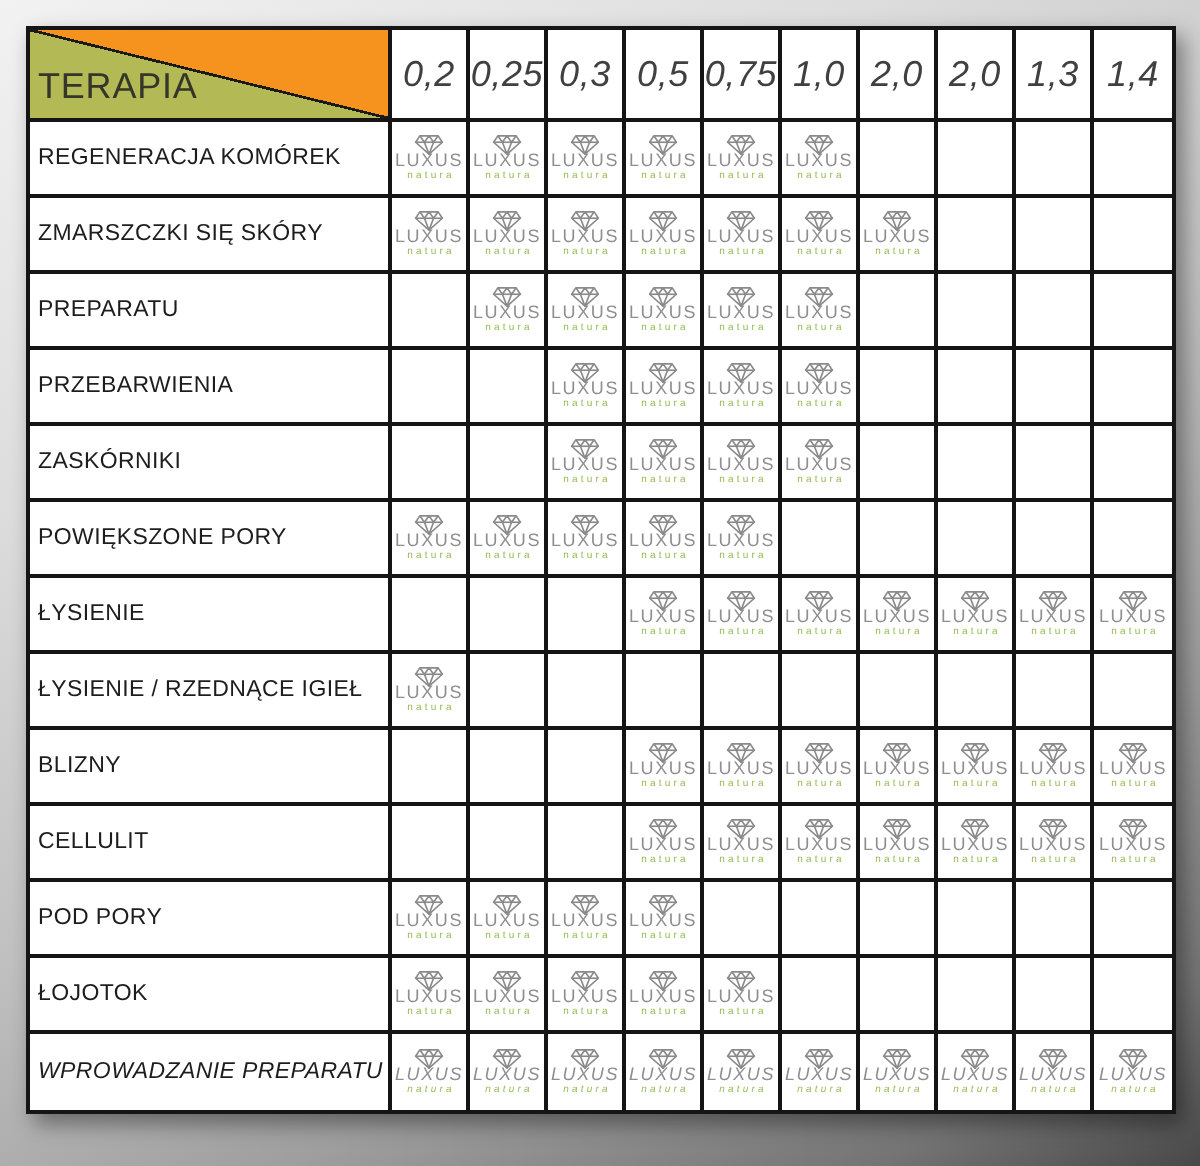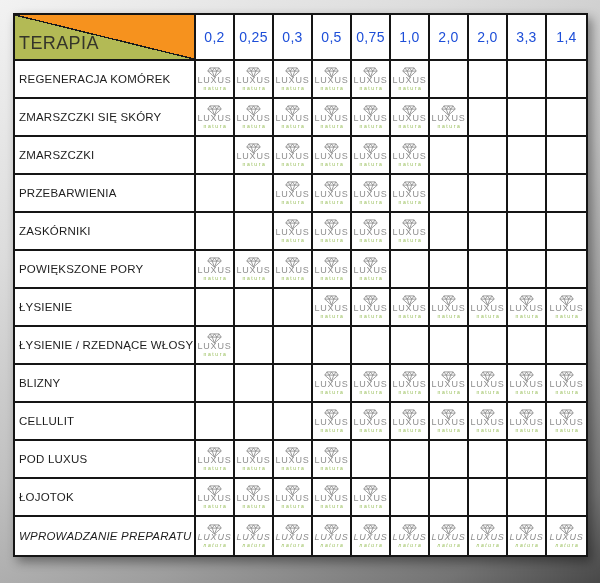--- a/index.html
+++ b/index.html
@@ -33,21 +33,21 @@
       #B3BA55 0 49.2%, #1a1a1a 49.2% 50.8%, #F6921E 50.8% 100%);
   }
   .corner-top{
     position:absolute;top:4px;right:5px;
     font-size:11px;letter-spacing:.2px;color:#8E1A0C;font-weight:700;margin-top:42px;
   }
   .corner-bottom{
     position:absolute;bottom:5px;left:4px;
     font-size:18px;letter-spacing:.4px;color:#35352a;font-weight:400;
   }
-  .colhead{font-size:14px;color:#1d4ed8;letter-spacing:.3px;}
+  .colhead{font-size:18px;color:#404040;letter-spacing:.3px;font-style:italic;}
   .rowlabel{
     justify-content:flex-start;
     padding-left:4px;font-size:11.5px;letter-spacing:.2px;color:#1d1d1d;
     white-space:nowrap;
     text-align:center;
   }
   .logo{
     display:flex;flex-direction:column;align-items:center;
     line-height:1;user-select:none;
   }
@@ -69,21 +69,21 @@
     <span class="corner-bottom">TERAPIA</span>
   </div>
 <div class="cell colhead">0,2</div>
     <div class="cell colhead">0,25</div>
     <div class="cell colhead">0,3</div>
     <div class="cell colhead">0,5</div>
     <div class="cell colhead">0,75</div>
     <div class="cell colhead">1,0</div>
     <div class="cell colhead">2,0</div>
     <div class="cell colhead">2,0</div>
-    <div class="cell colhead">3,3</div>
+    <div class="cell colhead">1,3</div>
     <div class="cell colhead last-col">1,4</div>
     <div class="cell rowlabel">REGENERACJA KOMÓREK</div>
     <div class="cell mark">
   <span class="logo">
     <svg class="gem" viewBox="0 0 16 12" xmlns="http://www.w3.org/2000/svg">
       <g fill="none" stroke="#8a8a8a" stroke-width="0.9" stroke-linejoin="round">
         <path d="M3 1 L13 1 L15.3 4.5 L8 11 L0.7 4.5 Z"></path>
         <path d="M3 1 L5.5 4.5 L8 1 L10.5 4.5 L13 1"></path>
         <path d="M0.7 4.5 L15.3 4.5"></path>
         <path d="M5.5 4.5 L8 11 L10.5 4.5"></path>
@@ -262,21 +262,21 @@
         <path d="M5.5 4.5 L8 11 L10.5 4.5"></path>
       </g>
     </svg>
     <span class="brand">LUXUS</span>
     <span class="sub">natura</span>
   </span>
 </div>
     <div class="cell mark"></div>
     <div class="cell mark"></div>
     <div class="cell mark last-col"></div>
-    <div class="cell rowlabel">ZMARSZCZKI</div>
+    <div class="cell rowlabel">PREPARATU</div>
     <div class="cell mark"></div>
     <div class="cell mark">
   <span class="logo">
     <svg class="gem" viewBox="0 0 16 12" xmlns="http://www.w3.org/2000/svg">
       <g fill="none" stroke="#8a8a8a" stroke-width="0.9" stroke-linejoin="round">
         <path d="M3 1 L13 1 L15.3 4.5 L8 11 L0.7 4.5 Z"></path>
         <path d="M3 1 L5.5 4.5 L8 1 L10.5 4.5 L13 1"></path>
         <path d="M0.7 4.5 L15.3 4.5"></path>
         <path d="M5.5 4.5 L8 11 L10.5 4.5"></path>
       </g>
@@ -642,21 +642,21 @@
         <path d="M3 1 L13 1 L15.3 4.5 L8 11 L0.7 4.5 Z"></path>
         <path d="M3 1 L5.5 4.5 L8 1 L10.5 4.5 L13 1"></path>
         <path d="M0.7 4.5 L15.3 4.5"></path>
         <path d="M5.5 4.5 L8 11 L10.5 4.5"></path>
       </g>
     </svg>
     <span class="brand">LUXUS</span>
     <span class="sub">natura</span>
   </span>
 </div>
-    <div class="cell rowlabel">ŁYSIENIE / RZEDNĄCE WŁOSY</div>
+    <div class="cell rowlabel">ŁYSIENIE / RZEDNĄCE IGIEŁ</div>
     <div class="cell mark">
   <span class="logo">
     <svg class="gem" viewBox="0 0 16 12" xmlns="http://www.w3.org/2000/svg">
       <g fill="none" stroke="#8a8a8a" stroke-width="0.9" stroke-linejoin="round">
         <path d="M3 1 L13 1 L15.3 4.5 L8 11 L0.7 4.5 Z"></path>
         <path d="M3 1 L5.5 4.5 L8 1 L10.5 4.5 L13 1"></path>
         <path d="M0.7 4.5 L15.3 4.5"></path>
         <path d="M5.5 4.5 L8 11 L10.5 4.5"></path>
       </g>
     </svg>
@@ -870,21 +870,21 @@
         <path d="M3 1 L13 1 L15.3 4.5 L8 11 L0.7 4.5 Z"></path>
         <path d="M3 1 L5.5 4.5 L8 1 L10.5 4.5 L13 1"></path>
         <path d="M0.7 4.5 L15.3 4.5"></path>
         <path d="M5.5 4.5 L8 11 L10.5 4.5"></path>
       </g>
     </svg>
     <span class="brand">LUXUS</span>
     <span class="sub">natura</span>
   </span>
 </div>
-    <div class="cell rowlabel">POD LUXUS</div>
+    <div class="cell rowlabel">POD PORY</div>
     <div class="cell mark">
   <span class="logo">
     <svg class="gem" viewBox="0 0 16 12" xmlns="http://www.w3.org/2000/svg">
       <g fill="none" stroke="#8a8a8a" stroke-width="0.9" stroke-linejoin="round">
         <path d="M3 1 L13 1 L15.3 4.5 L8 11 L0.7 4.5 Z"></path>
         <path d="M3 1 L5.5 4.5 L8 1 L10.5 4.5 L13 1"></path>
         <path d="M0.7 4.5 L15.3 4.5"></path>
         <path d="M5.5 4.5 L8 11 L10.5 4.5"></path>
       </g>
     </svg>

